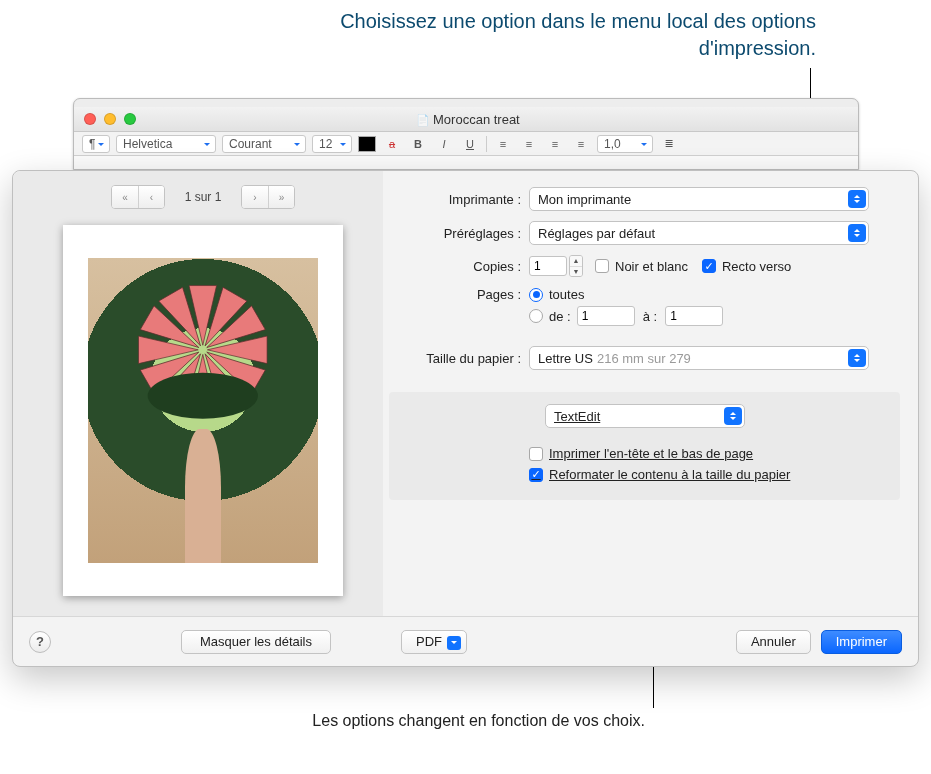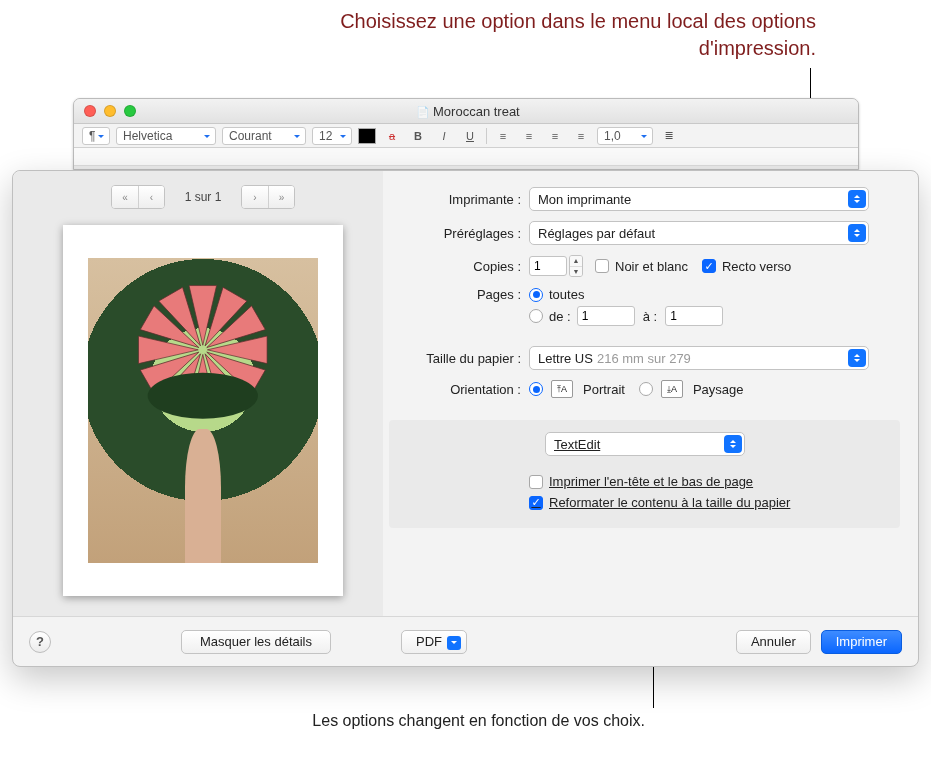--- a/index.html
+++ b/index.html
@@ -17,21 +17,21 @@
   }
   
   .anno-top {
     position: absolute;
     top: 8px;
     right: 115px;
     width: 480px;
     text-align: right;
     font-size: 20px;
     line-height: 1.35;
-    color: #7f1d1d;
+    color: #0c4a6e;
   }
   .anno-top-line {
     position: absolute;
     top: 68px;
     left: 810px;
     width: 1px;
     height: 430px;
     background: #000;
   }
   .anno-top-line::before{
@@ -75,20 +75,21 @@
     box-shadow: 0 1px 3px rgba(0,0,0,.2);
     overflow: hidden;
   }
   .editor .titlebar {
     height: 25px;
     background: linear-gradient(#f2f2f2,#e2e2e2);
     display: flex;
     align-items: center;
     padding: 0 10px;
     border-bottom: 1px solid #c8c8c8;
+    margin-top: 8px;
   }
   .traffic { display: inline-flex; gap: 8px; }
   .traffic span {
     width: 12px; height: 12px; border-radius: 50%;
     display: inline-block;
     border: .5px solid rgba(0,0,0,.15);
   }
   .t-red{background:#ff5f57;} .t-yel{background:#ffbd2e;} .t-grn{background:#28c940;}
   .editor .doc-title {
     flex: 1;
@@ -512,34 +513,20 @@
 
         <div class="row" style="margin-top:10px">
           <div class="row-label">Taille du papier :</div>
           <div class="select">
             <span>Lettre US</span>
             <span class="dim">216 mm sur 279</span>
             <span class="arrows"></span>
           </div>
         </div>
 
-        <div class="row">
-          <div class="row-label">Orientation :</div>
-          <span class="radio">
-            <span class="rdio on"></span>
-            <span class="orient-ico">⤒A</span>
-            <span>Portrait</span>
-          </span>
-          <span style="width:14px"></span>
-          <span class="radio">
-            <span class="rdio"></span>
-            <span class="orient-ico">⤓A</span>
-            <span>Paysage</span>
-          </span>
-        </div>
 
         <div class="sub-panel">
           <div style="display:flex;justify-content:flex-start;padding-left:140px;">
             <div class="select">
               <span>TextEdit</span>
               <span class="arrows"></span>
             </div>
           </div>
           <div style="padding-left:124px;margin-top:8px">
             <span class="check">

